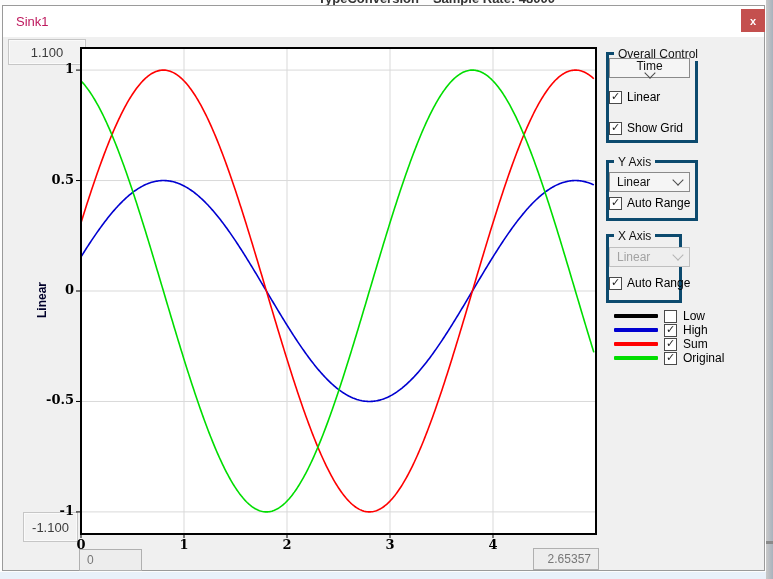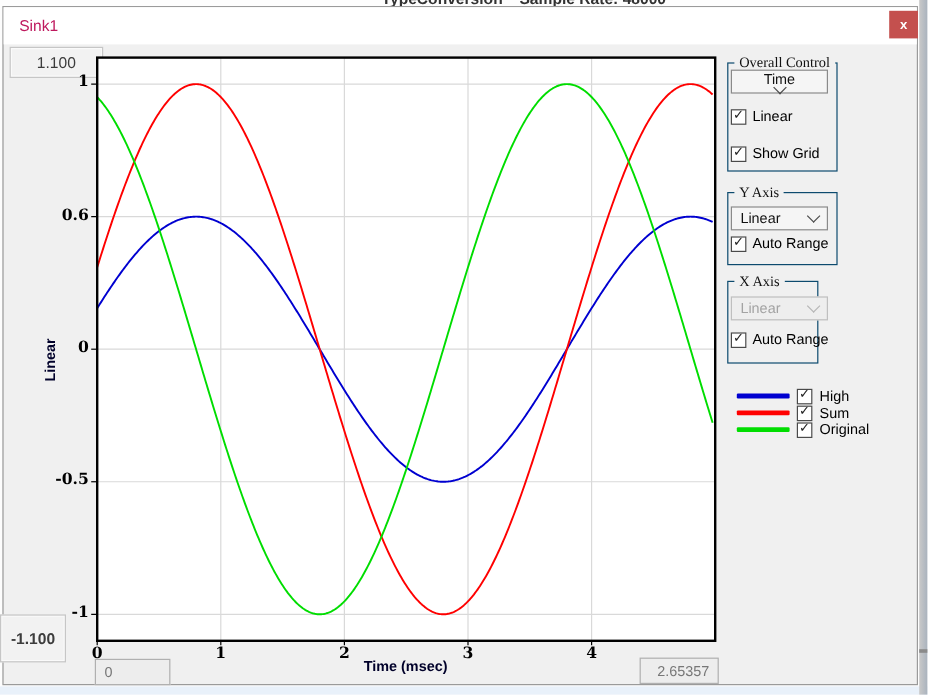--- a/index.html
+++ b/index.html
@@ -40,21 +40,21 @@
 
   
   .valbox{position:absolute;background:#f2f2f2;border:1px solid #c6c6c6;
           box-shadow:inset 0 0 0 1px #fafafa;box-sizing:border-box;
           display:flex;align-items:center;justify-content:center;
           font-size:13px;color:#3c3c3c;}
   .field{position:absolute;background:#ededed;border:1px solid #b0b0b0;box-sizing:border-box;
          display:flex;align-items:center;padding:0 7px;font-size:12px;color:#777;}
 
   
-  .group{position:absolute;border:1px solid #0c4a6e;box-sizing:border-box;font-family:Liberation Serif, serif;}
+  .group{position:absolute;border:3px solid #0c4a6e;box-sizing:border-box;}
   .group-label{position:absolute;top:-8px;left:5px;background:#f0f0f0;padding:0 4px;
                font-size:12px;color:#111;white-space:nowrap;}
   .combo{position:absolute;width:81px;height:20px;background:#f5f5f5;border:1px solid #8a8a8a;
          box-sizing:border-box;display:flex;align-items:center;justify-content:space-between;
          padding:0 7px;font-size:12px;color:#111;cursor:default;}
   .combo .chev{width:7px;height:7px;border-right:1.5px solid #4a4a4a;
                border-bottom:1.5px solid #4a4a4a;transform:rotate(45deg);margin-top:-4px;}
   .combo.disabled{background:#eeeeee;border-color:#bfbfbf;color:#a3a3a3;}
   .combo.disabled .chev{border-color:#b5b5b5;}
 
@@ -86,21 +86,21 @@
   <div class="dialog"></div>
   <div class="titlebar"></div>
   <div class="title">Sink1</div>
   <div class="close-btn">
     <span>x</span>
   </div>
 
   <div class="valbox" style="left:8px;top:39px;width:78px;height:26px;">
     <span>1.100</span>
   </div>
-  <div class="valbox" style="left:0;top:512px;width:55px;height:40px;font-weight:bold;">
+  <div class="valbox" style="left:23px;top:512px;width:55px;height:30px;">
     <span>-1.100</span>
   </div>
 
   <div class="field" style="left:79px;top:549px;width:63px;height:22px;">
     <span>0</span>
   </div>
   <div class="field" style="left:533px;top:548px;width:66px;height:22px;justify-content:flex-end;">
     <span>2.65357</span>
   </div>
 
@@ -125,33 +125,32 @@
       <line x1="1" y1="247" x2="5" y2="247" stroke="#000" stroke-width="1"></line>
       <line x1="1" y1="357.45454545454544" x2="5" y2="357.45454545454544" stroke="#000" stroke-width="1"></line>
       <line x1="1" y1="467.9090909090909" x2="5" y2="467.9090909090909" stroke="#000" stroke-width="1"></line>
       <path d="M6.00 212.87L7.03 211.23L8.05 209.60L9.08 207.98L10.10 206.37L11.13 204.76L12.15 203.17L13.18 201.59L14.21 200.02L15.23 198.47L16.26 196.92L17.28 195.39L18.31 193.86L19.33 192.36L20.36 190.86L21.39 189.38L22.41 187.91L23.44 186.46L24.46 185.02L25.49 183.60L26.51 182.19L27.54 180.80L28.57 179.43L29.59 178.07L30.62 176.73L31.64 175.40L32.67 174.10L33.69 172.81L34.72 171.54L35.75 170.28L36.77 169.05L37.80 167.84L38.82 166.64L39.85 165.47L40.87 164.31L41.90 163.17L42.93 162.06L43.95 160.97L44.98 159.89L46.00 158.84L47.03 157.81L48.05 156.80L49.08 155.82L50.11 154.85L51.13 153.91L52.16 152.99L53.18 152.10L54.21 151.22L55.23 150.38L56.26 149.55L57.29 148.75L58.31 147.97L59.34 147.22L60.36 146.49L61.39 145.79L62.41 145.11L63.44 144.45L64.47 143.82L65.49 143.22L66.52 142.64L67.54 142.09L68.57 141.56L69.59 141.06L70.62 140.58L71.65 140.13L72.67 139.71L73.70 139.31L74.72 138.94L75.75 138.60L76.77 138.28L77.80 137.99L78.83 137.72L79.85 137.48L80.88 137.27L81.90 137.09L82.93 136.93L83.95 136.80L84.98 136.70L86.01 136.62L87.03 136.57L88.06 136.55L89.08 136.55L90.11 136.58L91.13 136.64L92.16 136.73L93.19 136.84L94.21 136.98L95.24 137.15L96.26 137.34L97.29 137.56L98.31 137.81L99.34 138.08L100.37 138.38L101.39 138.71L102.42 139.06L103.44 139.44L104.47 139.85L105.49 140.28L106.52 140.74L107.55 141.22L108.57 141.73L109.60 142.27L110.62 142.83L111.65 143.42L112.67 144.03L113.70 144.67L114.73 145.33L115.75 146.02L116.78 146.73L117.80 147.46L118.83 148.23L119.85 149.01L120.88 149.82L121.91 150.65L122.93 151.51L123.96 152.39L124.98 153.29L126.01 154.22L127.03 155.17L128.06 156.14L129.09 157.13L130.11 158.15L131.14 159.19L132.16 160.24L133.19 161.32L134.21 162.43L135.24 163.55L136.27 164.69L137.29 165.85L138.32 167.03L139.34 168.24L140.37 169.46L141.39 170.70L142.42 171.95L143.45 173.23L144.47 174.53L145.50 175.84L146.52 177.17L147.55 178.52L148.57 179.88L149.60 181.26L150.62 182.66L151.65 184.07L152.68 185.50L153.70 186.94L154.73 188.40L155.75 189.87L156.78 191.35L157.80 192.85L158.83 194.37L159.86 195.89L160.88 197.43L161.91 198.98L162.93 200.54L163.96 202.11L164.98 203.70L166.01 205.29L167.04 206.90L168.06 208.51L169.09 210.14L170.11 211.77L171.14 213.41L172.16 215.06L173.19 216.72L174.22 218.38L175.24 220.06L176.27 221.74L177.29 223.42L178.32 225.11L179.34 226.81L180.37 228.51L181.40 230.21L182.42 231.92L183.45 233.64L184.47 235.35L185.50 237.07L186.52 238.80L187.55 240.52L188.58 242.24L189.60 243.97L190.63 245.70L191.65 247.43L192.68 249.15L193.70 250.88L194.73 252.61L195.76 254.33L196.78 256.06L197.81 257.78L198.83 259.49L199.86 261.21L200.88 262.92L201.91 264.63L202.94 266.33L203.96 268.03L204.99 269.72L206.01 271.41L207.04 273.09L208.06 274.77L209.09 276.44L210.12 278.10L211.14 279.75L212.17 281.40L213.19 283.04L214.22 284.67L215.24 286.29L216.27 287.90L217.30 289.50L218.32 291.09L219.35 292.66L220.37 294.23L221.40 295.79L222.42 297.33L223.45 298.86L224.48 300.38L225.50 301.89L226.53 303.38L227.55 304.86L228.58 306.33L229.60 307.78L230.63 309.21L231.66 310.63L232.68 312.03L233.71 313.42L234.73 314.80L235.76 316.15L236.78 317.49L237.81 318.81L238.84 320.12L239.86 321.40L240.89 322.67L241.91 323.92L242.94 325.15L243.96 326.36L244.99 327.55L246.02 328.72L247.04 329.88L248.07 331.01L249.09 332.12L250.12 333.21L251.14 334.28L252.17 335.33L253.20 336.36L254.22 337.36L255.25 338.34L256.27 339.30L257.30 340.24L258.32 341.16L259.35 342.05L260.38 342.92L261.40 343.76L262.43 344.58L263.45 345.38L264.48 346.15L265.50 346.90L266.53 347.63L267.56 348.33L268.58 349.00L269.61 349.65L270.63 350.28L271.66 350.88L272.68 351.45L273.71 352.00L274.74 352.52L275.76 353.02L276.79 353.49L277.81 353.94L278.84 354.36L279.86 354.75L280.89 355.12L281.92 355.46L282.94 355.77L283.97 356.06L284.99 356.32L286.02 356.55L287.04 356.76L288.07 356.94L289.10 357.09L290.12 357.22L291.15 357.32L292.17 357.39L293.20 357.44L294.22 357.45L295.25 357.45L296.28 357.41L297.30 357.35L298.33 357.26L299.35 357.14L300.38 357.00L301.40 356.83L302.43 356.63L303.46 356.40L304.48 356.15L305.51 355.87L306.53 355.57L307.56 355.24L308.58 354.88L309.61 354.50L310.64 354.09L311.66 353.65L312.69 353.19L313.71 352.70L314.74 352.18L315.76 351.64L316.79 351.08L317.82 350.49L318.84 349.87L319.87 349.23L320.89 348.56L321.92 347.87L322.94 347.15L323.97 346.41L325.00 345.65L326.02 344.86L327.05 344.05L328.07 343.21L329.10 342.35L330.12 341.46L331.15 340.56L332.18 339.63L333.20 338.67L334.23 337.70L335.25 336.70L336.28 335.68L337.30 334.64L338.33 333.58L339.36 332.50L340.38 331.39L341.41 330.27L342.43 329.12L343.46 327.96L344.48 326.77L345.51 325.57L346.54 324.34L347.56 323.10L348.59 321.84L349.61 320.56L350.64 319.26L351.66 317.94L352.69 316.61L353.72 315.26L354.74 313.90L355.77 312.51L356.79 311.11L357.82 309.70L358.84 308.27L359.87 306.82L360.90 305.36L361.92 303.89L362.95 302.40L363.97 300.90L365.00 299.39L366.02 297.86L367.05 296.32L368.08 294.77L369.10 293.20L370.13 291.63L371.15 290.04L372.18 288.45L373.20 286.84L374.23 285.22L375.26 283.60L376.28 281.96L377.31 280.32L378.33 278.67L379.36 277.01L380.38 275.34L381.41 273.67L382.44 271.99L383.46 270.30L384.49 268.61L385.51 266.92L386.54 265.21L387.56 263.51L388.59 261.80L389.62 260.08L390.64 258.37L391.67 256.65L392.69 254.92L393.72 253.20L394.74 251.47L395.77 249.75L396.80 248.02L397.82 246.29L398.85 244.56L399.87 242.84L400.90 241.11L401.92 239.39L402.95 237.66L403.98 235.94L405.00 234.23L406.03 232.51L407.05 230.80L408.08 229.09L409.10 227.39L410.13 225.69L411.16 224.00L412.18 222.31L413.21 220.63L414.23 218.96L415.26 217.29L416.28 215.63L417.31 213.98L418.34 212.33L419.36 210.70L420.39 209.07L421.41 207.45L422.44 205.84L423.46 204.24L424.49 202.66L425.51 201.08L426.54 199.51L427.57 197.96L428.59 196.42L429.62 194.89L430.64 193.37L431.67 191.87L432.69 190.38L433.72 188.90L434.75 187.44L435.77 185.99L436.80 184.56L437.82 183.14L438.85 181.74L439.87 180.35L440.90 178.98L441.93 177.63L442.95 176.29L443.98 174.97L445.00 173.67L446.03 172.39L447.05 171.13L448.08 169.88L449.11 168.65L450.13 167.44L451.16 166.25L452.18 165.09L453.21 163.94L454.23 162.81L455.26 161.70L456.29 160.61L457.31 159.55L458.34 158.50L459.36 157.48L460.39 156.48L461.41 155.50L462.44 154.54L463.47 153.61L464.49 152.70L465.52 151.81L466.54 150.94L467.57 150.10L468.59 149.29L469.62 148.49L470.65 147.72L471.67 146.98L472.70 146.26L473.72 145.56L474.75 144.89L475.77 144.24L476.80 143.62L477.83 143.03L478.85 142.46L479.88 141.91L480.90 141.39L481.93 140.90L482.95 140.43L483.98 139.99L485.01 139.58L486.03 139.19L487.06 138.82L488.08 138.49L489.11 138.18L490.13 137.90L491.16 137.64L492.19 137.41L493.21 137.21L494.24 137.03L495.26 136.88L496.29 136.76L497.31 136.67L498.34 136.60L499.37 136.56L500.39 136.55L501.42 136.56L502.44 136.60L503.47 136.67L504.49 136.76L505.52 136.88L506.55 137.03L507.57 137.21L508.60 137.41L509.62 137.64L510.65 137.89L511.67 138.17L512.70 138.48L513.73 138.82L514.75 139.18L515.78 139.57L516.80 139.98L517.83 140.42L518.85 140.89" fill="none" stroke="#0000d0" stroke-width="1.6" stroke-linejoin="round"></path>
       <path d="M6.00 178.74L7.03 175.46L8.05 172.20L9.08 168.95L10.10 165.73L11.13 162.53L12.15 159.35L13.18 156.18L14.21 153.05L15.23 149.93L16.26 146.84L17.28 143.77L18.31 140.73L19.33 137.71L20.36 134.72L21.39 131.76L22.41 128.83L23.44 125.92L24.46 123.05L25.49 120.20L26.51 117.39L27.54 114.60L28.57 111.85L29.59 109.14L30.62 106.45L31.64 103.81L32.67 101.19L33.69 98.61L34.72 96.07L35.75 93.57L36.77 91.10L37.80 88.67L38.82 86.28L39.85 83.93L40.87 81.62L41.90 79.35L42.93 77.12L43.95 74.93L44.98 72.78L46.00 70.68L47.03 68.62L48.05 66.60L49.08 64.63L50.11 62.70L51.13 60.82L52.16 58.98L53.18 57.19L54.21 55.45L55.23 53.75L56.26 52.10L57.29 50.50L58.31 48.94L59.34 47.44L60.36 45.98L61.39 44.57L62.41 43.21L63.44 41.90L64.47 40.64L65.49 39.44L66.52 38.28L67.54 37.17L68.57 36.12L69.59 35.11L70.62 34.16L71.65 33.26L72.67 32.42L73.70 31.62L74.72 30.88L75.75 30.19L76.77 29.55L77.80 28.97L78.83 28.44L79.85 27.97L80.88 27.54L81.90 27.17L82.93 26.86L83.95 26.60L84.98 26.39L86.01 26.24L87.03 26.14L88.06 26.09L89.08 26.10L90.11 26.17L91.13 26.28L92.16 26.45L93.19 26.68L94.21 26.96L95.24 27.29L96.26 27.68L97.29 28.12L98.31 28.61L99.34 29.16L100.37 29.76L101.39 30.41L102.42 31.12L103.44 31.88L104.47 32.69L105.49 33.55L106.52 34.47L107.55 35.44L108.57 36.46L109.60 37.53L110.62 38.66L111.65 39.83L112.67 41.06L113.70 42.33L114.73 43.66L115.75 45.03L116.78 46.46L117.80 47.93L118.83 49.45L119.85 51.02L120.88 52.64L121.91 54.31L122.93 56.02L123.96 57.78L124.98 59.59L126.01 61.44L127.03 63.34L128.06 65.28L129.09 67.27L130.11 69.30L131.14 71.37L132.16 73.49L133.19 75.65L134.21 77.85L135.24 80.09L136.27 82.38L137.29 84.70L138.32 87.07L139.34 89.47L140.37 91.91L141.39 94.39L142.42 96.91L143.45 99.46L144.47 102.05L145.50 104.68L146.52 107.34L147.55 110.03L148.57 112.76L149.60 115.52L150.62 118.31L151.65 121.14L152.68 123.99L153.70 126.88L154.73 129.79L155.75 132.74L156.78 135.71L157.80 138.71L158.83 141.73L159.86 144.78L160.88 147.86L161.91 150.96L162.93 154.08L163.96 157.23L164.98 160.40L166.01 163.59L167.04 166.80L168.06 170.02L169.09 173.27L170.11 176.54L171.14 179.82L172.16 183.12L173.19 186.44L174.22 189.77L175.24 193.11L176.27 196.47L177.29 199.84L178.32 203.22L179.34 206.61L180.37 210.02L181.40 213.43L182.42 216.85L183.45 220.27L184.47 223.71L185.50 227.15L186.52 230.59L187.55 234.04L188.58 237.49L189.60 240.94L190.63 244.40L191.65 247.85L192.68 251.31L193.70 254.76L194.73 258.22L195.76 261.66L196.78 265.11L197.81 268.55L198.83 271.99L199.86 275.42L200.88 278.84L201.91 282.26L202.94 285.66L203.96 289.06L204.99 292.45L206.01 295.83L207.04 299.19L208.06 302.54L209.09 305.88L210.12 309.20L211.14 312.51L212.17 315.80L213.19 319.08L214.22 322.33L215.24 325.57L216.27 328.79L217.30 331.99L218.32 335.17L219.35 338.33L220.37 341.46L221.40 344.58L222.42 347.66L223.45 350.73L224.48 353.77L225.50 356.78L226.53 359.76L227.55 362.72L228.58 365.65L229.60 368.55L230.63 371.42L231.66 374.26L232.68 377.07L233.71 379.85L234.73 382.59L235.76 385.30L236.78 387.98L237.81 390.62L238.84 393.23L239.86 395.80L240.89 398.34L241.91 400.84L242.94 403.30L243.96 405.72L244.99 408.11L246.02 410.45L247.04 412.75L248.07 415.02L249.09 417.24L250.12 419.42L251.14 421.56L252.17 423.66L253.20 425.71L254.22 427.72L255.25 429.69L256.27 431.61L257.30 433.48L258.32 435.31L259.35 437.09L260.38 438.83L261.40 440.52L262.43 442.16L263.45 443.76L264.48 445.31L265.50 446.80L266.53 448.25L267.56 449.65L268.58 451.00L269.61 452.31L270.63 453.56L271.66 454.76L272.68 455.91L273.71 457.00L274.74 458.05L275.76 459.04L276.79 459.99L277.81 460.88L278.84 461.72L279.86 462.50L280.89 463.24L281.92 463.92L282.94 464.54L283.97 465.12L284.99 465.64L286.02 466.11L287.04 466.52L288.07 466.88L289.10 467.19L290.12 467.44L291.15 467.64L292.17 467.78L293.20 467.87L294.22 467.91L295.25 467.89L296.28 467.82L297.30 467.69L298.33 467.51L299.35 467.28L300.38 466.99L301.40 466.65L302.43 466.25L303.46 465.81L304.48 465.30L305.51 464.75L306.53 464.14L307.56 463.48L308.58 462.76L309.61 461.99L310.64 461.17L311.66 460.30L312.69 459.37L313.71 458.40L314.74 457.37L315.76 456.29L316.79 455.16L317.82 453.97L318.84 452.74L319.87 451.46L320.89 450.12L321.92 448.74L322.94 447.31L323.97 445.83L325.00 444.30L326.02 442.72L327.05 441.09L328.07 439.42L329.10 437.70L330.12 435.93L331.15 434.11L332.18 432.25L333.20 430.35L334.23 428.40L335.25 426.40L336.28 424.37L337.30 422.28L338.33 420.16L339.36 417.99L340.38 415.78L341.41 413.54L342.43 411.24L343.46 408.91L344.48 406.54L345.51 404.13L346.54 401.69L347.56 399.20L348.59 396.68L349.61 394.12L350.64 391.52L351.66 388.89L352.69 386.22L353.72 383.52L354.74 380.79L355.77 378.03L356.79 375.23L357.82 372.40L358.84 369.54L359.87 366.65L360.90 363.73L361.92 360.78L362.95 357.80L363.97 354.80L365.00 351.77L366.02 348.72L367.05 345.64L368.08 342.53L369.10 339.41L370.13 336.26L371.15 333.08L372.18 329.89L373.20 326.68L374.23 323.45L375.26 320.19L376.28 316.93L377.31 313.64L378.33 310.34L379.36 307.02L380.38 303.69L381.41 300.34L382.44 296.98L383.46 293.61L384.49 290.22L385.51 286.83L386.54 283.43L387.56 280.01L388.59 276.59L389.62 273.17L390.64 269.73L391.67 266.29L392.69 262.85L393.72 259.40L394.74 255.95L395.77 252.49L396.80 249.04L397.82 245.58L398.85 242.13L399.87 238.67L400.90 235.22L401.92 231.77L402.95 228.33L403.98 224.89L405.00 221.45L406.03 218.02L407.05 214.60L408.08 211.19L409.10 207.78L410.13 204.38L411.16 201.00L412.18 197.62L413.21 194.26L414.23 190.91L415.26 187.58L416.28 184.26L417.31 180.95L418.34 177.66L419.36 174.39L420.39 171.14L421.41 167.90L422.44 164.68L423.46 161.49L424.49 158.31L425.51 155.16L426.54 152.03L427.57 148.92L428.59 145.83L429.62 142.77L430.64 139.74L431.67 136.73L432.69 133.75L433.72 130.80L434.75 127.87L435.77 124.98L436.80 122.11L437.82 119.28L438.85 116.47L439.87 113.70L440.90 110.96L441.93 108.26L442.95 105.59L443.98 102.95L445.00 100.35L446.03 97.78L447.05 95.25L448.08 92.76L449.11 90.30L450.13 87.89L451.16 85.51L452.18 83.17L453.21 80.87L454.23 78.62L455.26 76.40L456.29 74.23L457.31 72.09L458.34 70.00L459.36 67.96L460.39 65.96L461.41 64.00L462.44 62.08L463.47 60.22L464.49 58.39L465.52 56.62L466.54 54.89L467.57 53.21L468.59 51.57L469.62 49.98L470.65 48.45L471.67 46.96L472.70 45.51L473.72 44.12L474.75 42.78L475.77 41.49L476.80 40.24L477.83 39.05L478.85 37.91L479.88 36.82L480.90 35.78L481.93 34.80L482.95 33.86L483.98 32.98L485.01 32.15L486.03 31.37L487.06 30.65L488.08 29.98L489.11 29.36L490.13 28.79L491.16 28.28L492.19 27.82L493.21 27.42L494.24 27.07L495.26 26.77L496.29 26.52L497.31 26.34L498.34 26.20L499.37 26.12L500.39 26.09L501.42 26.12L502.44 26.20L503.47 26.33L504.49 26.52L505.52 26.76L506.55 27.06L507.57 27.41L508.60 27.81L509.62 28.27L510.65 28.78L511.67 29.35L512.70 29.97L513.73 30.64L514.75 31.36L515.78 32.14L516.80 32.97L517.83 33.85L518.85 34.78" fill="none" stroke="#ff0000" stroke-width="1.6" stroke-linejoin="round"></path>
       <path d="M6.00 36.90L7.03 38.00L8.05 39.14L9.08 40.34L10.10 41.58L11.13 42.88L12.15 44.23L13.18 45.62L14.21 47.07L15.23 48.56L16.26 50.10L17.28 51.69L18.31 53.33L19.33 55.02L20.36 56.75L21.39 58.53L22.41 60.36L23.44 62.23L24.46 64.14L25.49 66.11L26.51 68.11L27.54 70.16L28.57 72.25L29.59 74.39L30.62 76.57L31.64 78.78L32.67 81.05L33.69 83.35L34.72 85.69L35.75 88.07L36.77 90.49L37.80 92.95L38.82 95.44L39.85 97.97L40.87 100.54L41.90 103.15L42.93 105.79L43.95 108.46L44.98 111.17L46.00 113.91L47.03 116.69L48.05 119.49L49.08 122.33L50.11 125.20L51.13 128.09L52.16 131.02L53.18 133.98L54.21 136.96L55.23 139.97L56.26 143.00L57.29 146.07L58.31 149.15L59.34 152.26L60.36 155.39L61.39 158.55L62.41 161.73L63.44 164.93L64.47 168.14L65.49 171.38L66.52 174.64L67.54 177.91L68.57 181.20L69.59 184.51L70.62 187.83L71.65 191.17L72.67 194.52L73.70 197.88L74.72 201.25L75.75 204.64L76.77 208.04L77.80 211.44L78.83 214.86L79.85 218.28L80.88 221.71L81.90 225.15L82.93 228.59L83.95 232.03L84.98 235.48L86.01 238.93L87.03 242.39L88.06 245.84L89.08 249.30L90.11 252.75L91.13 256.21L92.16 259.66L93.19 263.11L94.21 266.55L95.24 269.99L96.26 273.42L97.29 276.85L98.31 280.27L99.34 283.68L100.37 287.09L101.39 290.48L102.42 293.86L103.44 297.23L104.47 300.59L105.49 303.94L106.52 307.27L107.55 310.59L108.57 313.89L109.60 317.17L110.62 320.44L111.65 323.69L112.67 326.92L113.70 330.13L114.73 333.33L115.75 336.50L116.78 339.64L117.80 342.77L118.83 345.87L119.85 348.95L120.88 352.00L121.91 355.03L122.93 358.03L123.96 361.00L124.98 363.95L126.01 366.87L127.03 369.75L128.06 372.61L129.09 375.44L130.11 378.24L131.14 381.00L132.16 383.73L133.19 386.43L134.21 389.09L135.24 391.72L136.27 394.31L137.29 396.87L138.32 399.39L139.34 401.87L140.37 404.32L141.39 406.72L142.42 409.09L143.45 411.42L144.47 413.71L145.50 415.95L146.52 418.16L147.55 420.32L148.57 422.44L149.60 424.52L150.62 426.56L151.65 428.55L152.68 430.49L153.70 432.40L154.73 434.25L155.75 436.06L156.78 437.83L157.80 439.54L158.83 441.21L159.86 442.84L160.88 444.41L161.91 445.94L162.93 447.42L163.96 448.85L164.98 450.23L166.01 451.56L167.04 452.83L168.06 454.06L169.09 455.24L170.11 456.37L171.14 457.45L172.16 458.47L173.19 459.45L174.22 460.37L175.24 461.24L176.27 462.05L177.29 462.82L178.32 463.53L179.34 464.19L180.37 464.79L181.40 465.34L182.42 465.84L183.45 466.29L184.47 466.68L185.50 467.02L186.52 467.30L187.55 467.53L188.58 467.70L189.60 467.83L190.63 467.89L191.65 467.91L192.68 467.87L193.70 467.77L194.73 467.62L195.76 467.42L196.78 467.17L197.81 466.86L198.83 466.49L199.86 466.07L200.88 465.60L201.91 465.08L202.94 464.50L203.96 463.87L204.99 463.18L206.01 462.45L207.04 461.66L208.06 460.81L209.09 459.92L210.12 458.97L211.14 457.97L212.17 456.92L213.19 455.82L214.22 454.67L215.24 453.46L216.27 452.21L217.30 450.90L218.32 449.55L219.35 448.15L220.37 446.69L221.40 445.19L222.42 443.64L223.45 442.04L224.48 440.40L225.50 438.70L226.53 436.96L227.55 435.17L228.58 433.34L229.60 431.46L230.63 429.54L231.66 427.57L232.68 425.56L233.71 423.50L234.73 421.40L235.76 419.26L236.78 417.07L237.81 414.85L238.84 412.58L239.86 410.27L240.89 407.93L241.91 405.54L242.94 403.11L243.96 400.65L244.99 398.15L246.02 395.61L247.04 393.04L248.07 390.42L249.09 387.78L250.12 385.10L251.14 382.38L252.17 379.64L253.20 376.86L254.22 374.05L255.25 371.20L256.27 368.33L257.30 365.43L258.32 362.50L259.35 359.54L260.38 356.55L261.40 353.54L262.43 350.50L263.45 347.43L264.48 344.34L265.50 341.23L266.53 338.09L267.56 334.93L268.58 331.75L269.61 328.55L270.63 325.33L271.66 322.09L272.68 318.83L273.71 315.55L274.74 312.26L275.76 308.95L276.79 305.63L277.81 302.29L278.84 298.94L279.86 295.57L280.89 292.19L281.92 288.81L282.94 285.41L283.97 282.00L284.99 278.58L286.02 275.16L287.04 271.73L288.07 268.29L289.10 264.85L290.12 261.40L291.15 257.95L292.17 254.50L293.20 251.05L294.22 247.59L295.25 244.14L296.28 240.68L297.30 237.23L298.33 233.78L299.35 230.33L300.38 226.89L301.40 223.45L302.43 220.02L303.46 216.59L304.48 213.17L305.51 209.76L306.53 206.36L307.56 202.97L308.58 199.59L309.61 196.22L310.64 192.86L311.66 189.52L312.69 186.19L313.71 182.87L314.74 179.57L315.76 176.29L316.79 173.03L317.82 169.78L318.84 166.55L319.87 163.34L320.89 160.16L321.92 156.99L322.94 153.84L323.97 150.72L325.00 147.62L326.02 144.55L327.05 141.50L328.07 138.48L329.10 135.48L330.12 132.51L331.15 129.57L332.18 126.66L333.20 123.78L334.23 120.92L335.25 118.10L336.28 115.31L337.30 112.55L338.33 109.83L339.36 107.14L340.38 104.48L341.41 101.86L342.43 99.27L343.46 96.72L344.48 94.20L345.51 91.73L346.54 89.29L347.56 86.89L348.59 84.53L349.61 82.20L350.64 79.92L351.66 77.68L352.69 75.48L353.72 73.33L354.74 71.21L355.77 69.14L356.79 67.11L357.82 65.13L358.84 63.19L359.87 61.30L360.90 59.45L361.92 57.65L362.95 55.89L363.97 54.18L365.00 52.52L366.02 50.90L367.05 49.33L368.08 47.82L369.10 46.35L370.13 44.93L371.15 43.55L372.18 42.23L373.20 40.96L374.23 39.74L375.26 38.57L376.28 37.45L377.31 36.38L378.33 35.37L379.36 34.40L380.38 33.49L381.41 32.63L382.44 31.82L383.46 31.06L384.49 30.36L385.51 29.71L386.54 29.11L387.56 28.57L388.59 28.08L389.62 27.65L390.64 27.26L391.67 26.93L392.69 26.66L393.72 26.44L394.74 26.27L395.77 26.16L396.80 26.10L397.82 26.10L398.85 26.14L399.87 26.25L400.90 26.41L401.92 26.62L402.95 26.88L403.98 27.20L405.00 27.57L406.03 28.00L407.05 28.48L408.08 29.01L409.10 29.60L410.13 30.24L411.16 30.93L412.18 31.68L413.21 32.48L414.23 33.33L415.26 34.23L416.28 35.19L417.31 36.20L418.34 37.25L419.36 38.36L420.39 39.53L421.41 40.74L422.44 42.00L423.46 43.31L424.49 44.68L425.51 46.09L426.54 47.55L427.57 49.06L428.59 50.62L429.62 52.22L430.64 53.88L431.67 55.58L432.69 57.33L433.72 59.12L434.75 60.96L435.77 62.85L436.80 64.78L437.82 66.76L438.85 68.78L439.87 70.84L440.90 72.95L441.93 75.09L442.95 77.29L443.98 79.52L445.00 81.79L446.03 84.11L447.05 86.46L448.08 88.85L449.11 91.29L450.13 93.76L451.16 96.26L452.18 98.81L453.21 101.39L454.23 104.01L455.26 106.66L456.29 109.34L457.31 112.06L458.34 114.81L459.36 117.60L460.39 120.42L461.41 123.26L462.44 126.14L463.47 129.05L464.49 131.98L465.52 134.95L466.54 137.94L467.57 140.96L468.59 144.00L469.62 147.07L470.65 150.17L471.67 153.28L472.70 156.42L473.72 159.59L474.75 162.77L475.77 165.97L476.80 169.20L477.83 172.44L478.85 175.70L479.88 178.98L480.90 182.28L481.93 185.59L482.95 188.92L483.98 192.26L485.01 195.61L486.03 198.98L487.06 202.36L488.08 205.75L489.11 209.15L490.13 212.56L491.16 215.97L492.19 219.40L493.21 222.83L494.24 226.27L495.26 229.71L496.29 233.16L497.31 236.61L498.34 240.06L499.37 243.52L500.39 246.97L501.42 250.43L502.44 253.88L503.47 257.34L504.49 260.79L505.52 264.23L506.55 267.68L507.57 271.11L508.60 274.54L509.62 277.97L510.65 281.39L511.67 284.80L512.70 288.20L513.73 291.59L514.75 294.97L515.78 298.33L516.80 301.69L517.83 305.03L518.85 308.36" fill="none" stroke="#00dd00" stroke-width="1.6" stroke-linejoin="round"></path>
       <rect x="6" y="4" width="515" height="486" fill="none" stroke="#000" stroke-width="2"></rect>
     </svg>
   <div id="y-ticks">
       <span class="ytick" style="top: 61.0909px;">1</span>
-      <span class="ytick" style="top: 171.545px;">0.6</span>
+      <span class="ytick" style="top: 171.545px;">0.5</span>
       <span class="ytick" style="top: 282px;">0</span>
       <span class="ytick" style="top: 392.455px;">-0.5</span>
       <span class="ytick" style="top: 502.909px;">-1</span>
     </div>
   <div id="x-ticks">
       <span class="xtick" style="left: 66px;">0</span>
       <span class="xtick" style="left: 169px;">1</span>
       <span class="xtick" style="left: 272px;">2</span>
       <span class="xtick" style="left: 375px;">3</span>
       <span class="xtick" style="left: 478px;">4</span>
     </div>
-  <div class="xlabel">Time (msec)</div>
   <div class="ylabel">Linear</div>
 
   <div class="group" style="left:606px;top:52px;width:92px;height:91px;">
     <span class="group-label">Overall Control</span>
   </div>
   <div class="combo" style="left:609px;top:58px;flex-direction:column;">
     <span>Time</span>
     <span class="chev"></span>
   </div>
   <div class="cbrow" style="left:609px;top:90px;">
@@ -188,20 +187,27 @@
     <span>Linear</span>
     <span class="chev"></span>
   </div>
   <div class="cbrow" style="left:609px;top:276px;">
     <span class="cb">
       <span>✓</span>
     </span>
     <span class="cblabel">Auto Range</span>
   </div>
 
+  <div class="legend-row" style="top:309px;">
+    <span class="legend-line" style="background: rgb(0, 0, 0);"></span>
+    <span class="cb">
+      <span></span>
+    </span>
+    <span class="cblabel">Low</span>
+  </div>
   <div class="legend-row" style="top:323px;">
     <span class="legend-line" style="background: rgb(0, 0, 208);"></span>
     <span class="cb">
       <span>✓</span>
     </span>
     <span class="cblabel">High</span>
   </div>
   <div class="legend-row" style="top:337px;">
     <span class="legend-line" style="background: rgb(255, 0, 0);"></span>
     <span class="cb">

